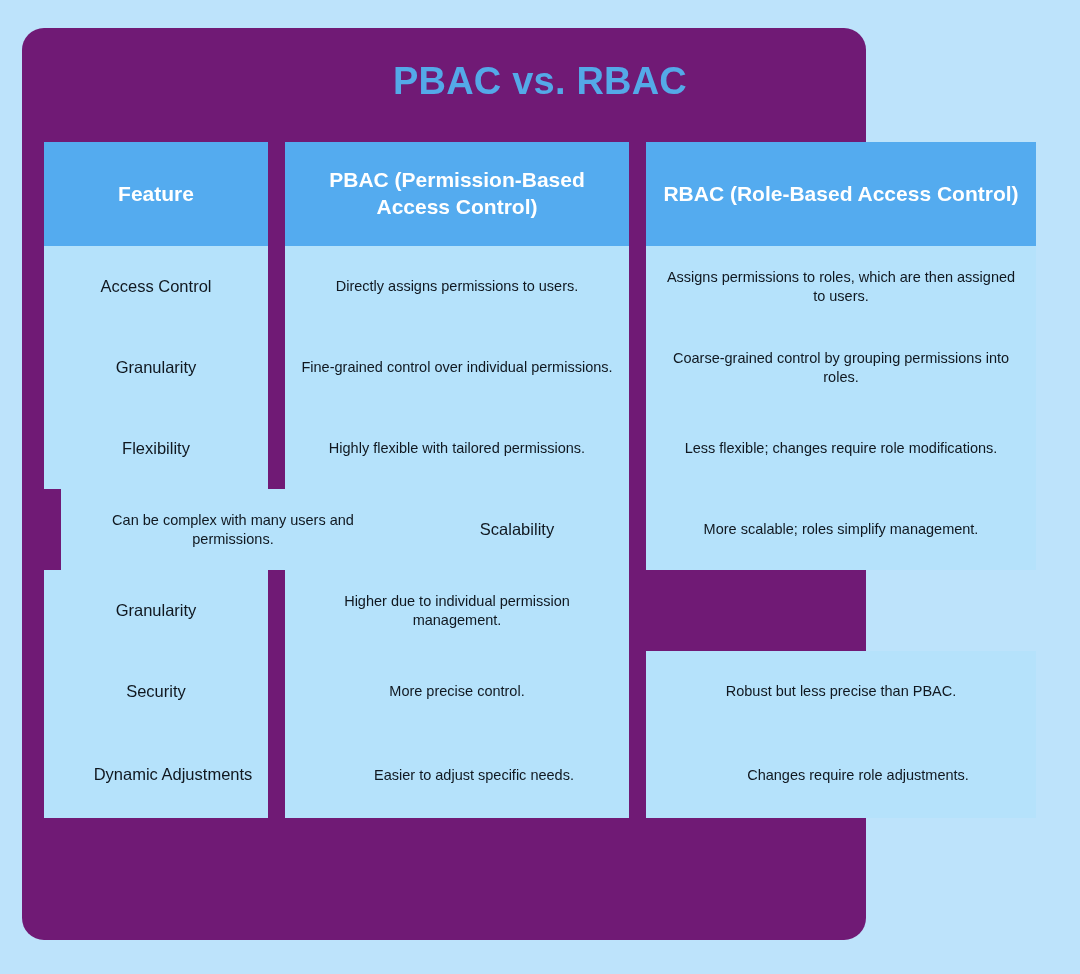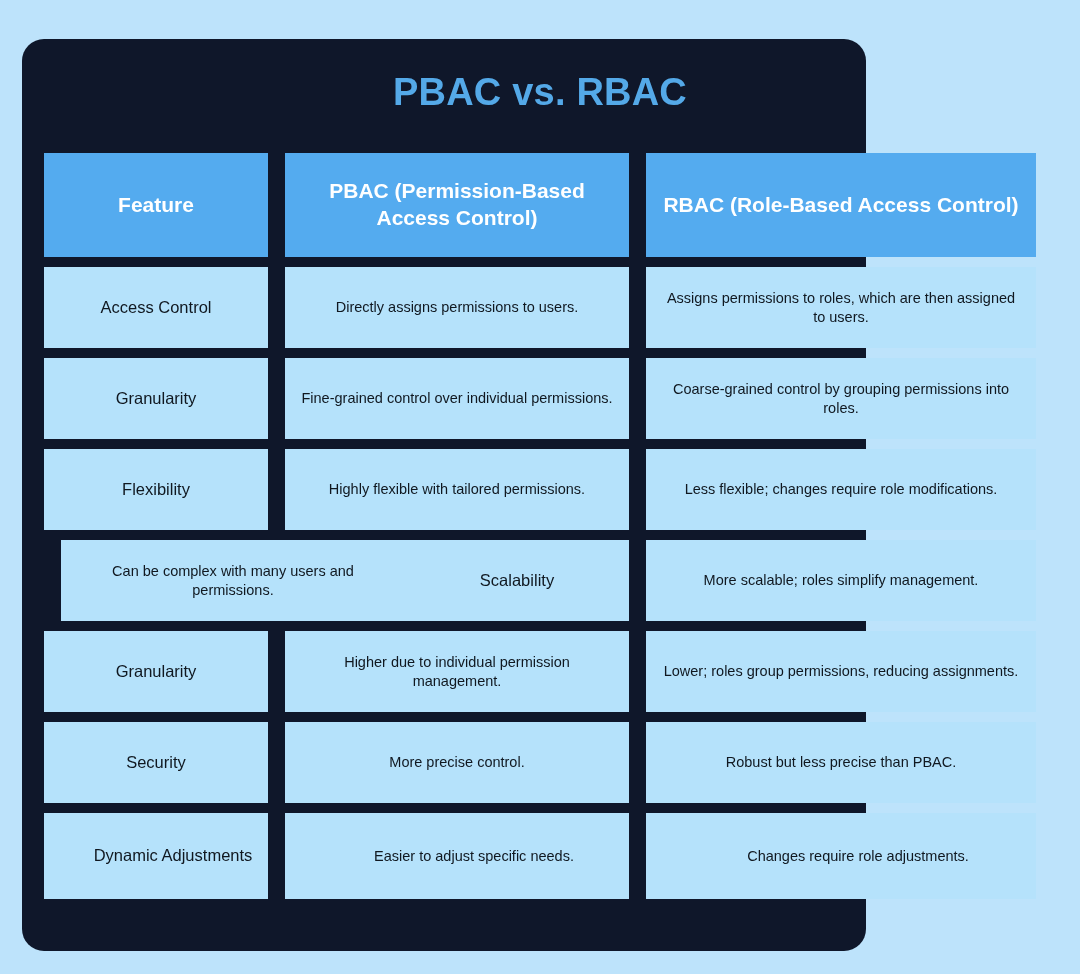--- a/index.html
+++ b/index.html
@@ -11,24 +11,24 @@
     width: 1080px;
     height: 974px;
     background: #bde3fb;
     font-family: "Liberation Sans", sans-serif;
     overflow: hidden;
   }
 
   #card {
     position: absolute;
     left: 22px;
-    top: 39px;
+    top: 28px;
     width: 844px;
     height: 912px;
-    background: #0f172a;
+    background: #701a75;
     border-radius: 22px;
     box-sizing: border-box;
   }
 
   #page-title {
     position: absolute;
     left: 0;
     top: 32px;
     width: 1036px;
     text-align: center;
@@ -41,21 +41,20 @@
   #comparison-table {
     position: absolute;
     left: 22px;
     top: 114px;
     width: 992px;
   }
 
   .table-row {
     display: flex;
     width: 100%;
-    margin-bottom: 10px;
   }
 
   .cell {
     box-sizing: border-box;
     display: flex;
     align-items: center;
     justify-content: center;
     text-align: center;
     padding: 6px 14px;
     line-height: 1.28;
@@ -126,21 +125,20 @@
 
     <div class="table-row body-row">
       <div class="cell col-pbac">Can be complex with many users and permissions.</div>
       <div class="cell col-feature">Scalability</div>
       <div class="cell col-rbac">More scalable; roles simplify management.</div>
     </div>
 
     <div class="table-row body-row">
       <div class="cell col-feature">Granularity</div>
       <div class="cell col-pbac">Higher due to individual permission management.</div>
-      <div class="cell col-rbac">Lower; roles group permissions, reducing assignments.</div>
     </div>
 
     <div class="table-row body-row">
       <div class="cell col-feature">Security</div>
       <div class="cell col-pbac">More precise control.</div>
       <div class="cell col-rbac">Robust but less precise than PBAC.</div>
     </div>
 
     <div class="table-row body-row tall">
       <div class="cell col-feature">Dynamic Adjustments</div>

